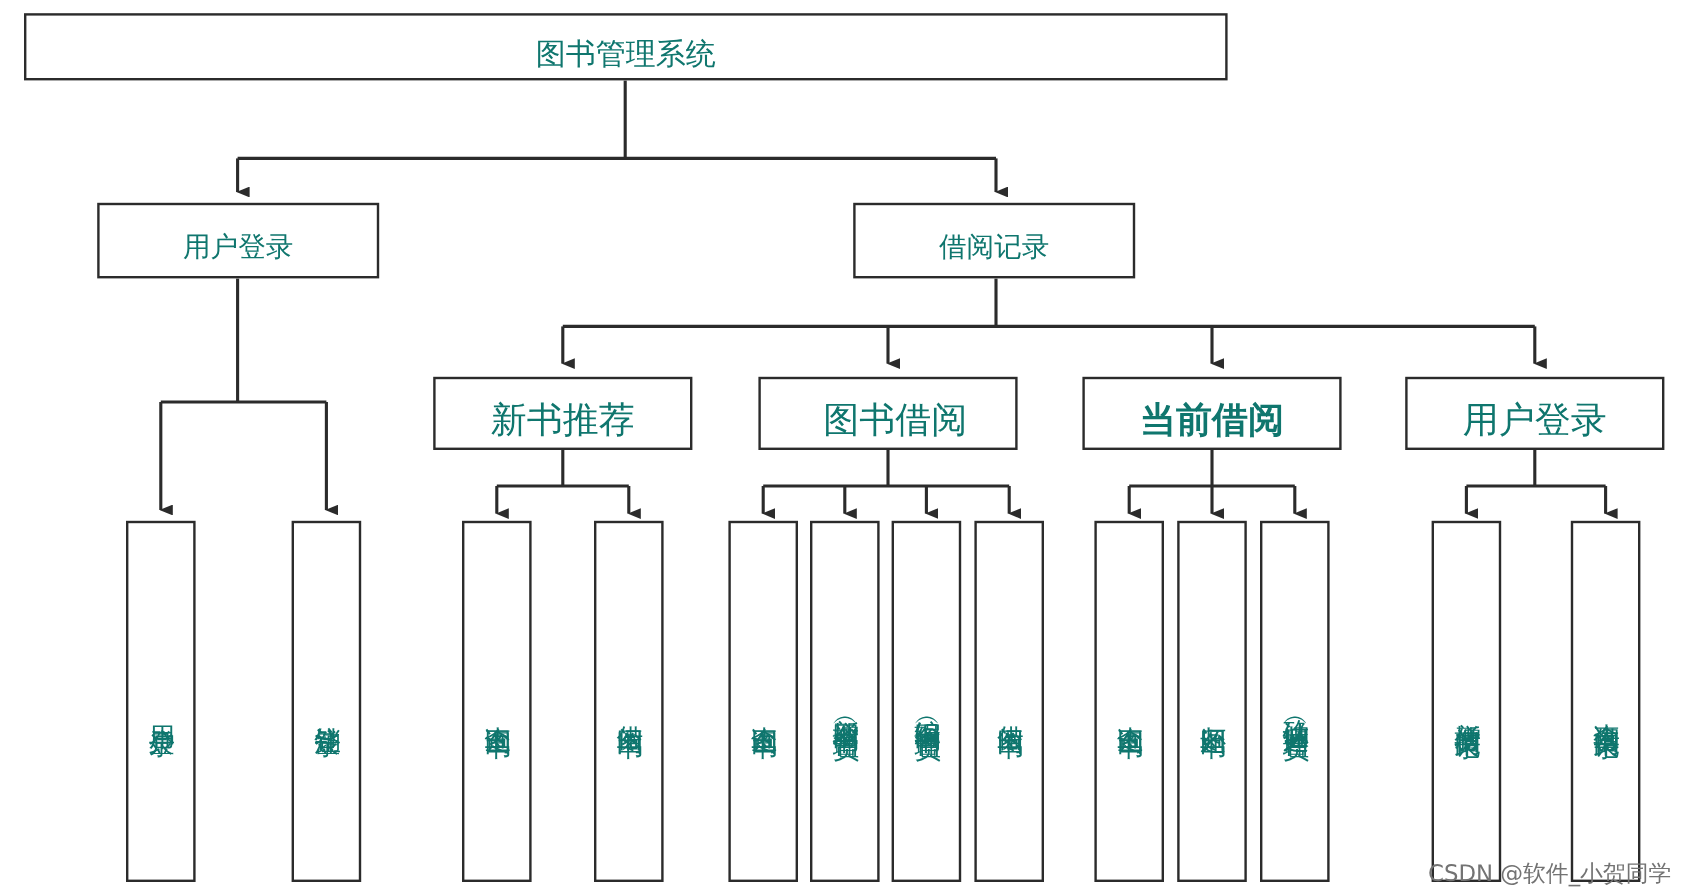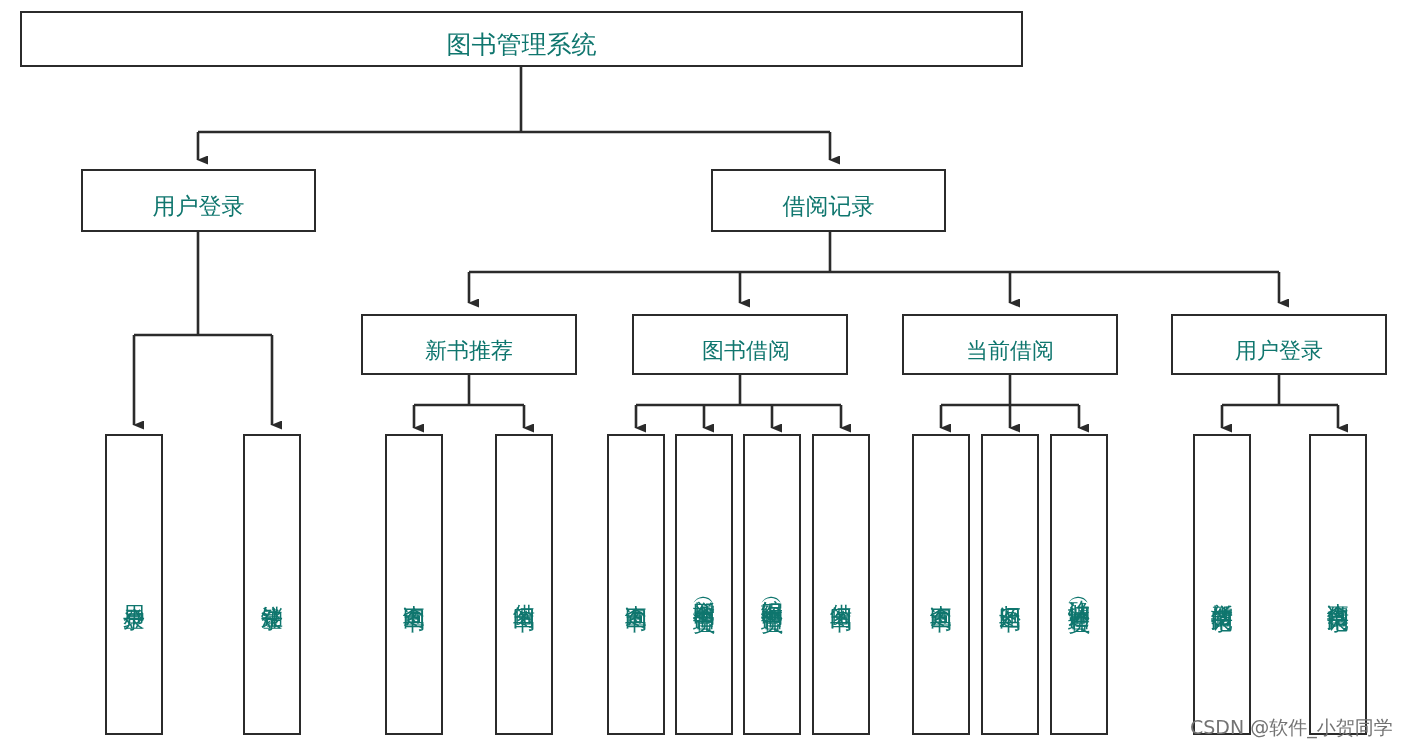--- a/index.html
+++ b/index.html
@@ -44,21 +44,21 @@
   }
   
   .node.level-root .node-label {
     font-size: 25px;
   }
   
   .node.level-1 .node-label {
     font-size: 23px;
   }
   .node.level-2 .node-label {
-    font-size: 22px;
+    font-size: 30px;
     text-align: center;
   }
   
   .node.level-leaf {
     align-items: center;
     justify-content: center;
     padding: 6px 0;
   }
   .node.level-leaf .node-label {
     writing-mode: vertical-rl;
@@ -142,21 +142,21 @@
   <div class="node level-1" style="left:711px; top:169px; width:235px; height:63px;">
     <span class="node-label">借阅记录</span>
   </div>
 
   <div class="node level-2" style="left:361px; top:314px; width:216px; height:61px;">
     <span class="node-label">新书推荐</span>
   </div>
   <div class="node level-2" style="left:632px; top:314px; width:216px; height:61px;padding-left:12px;">
     <span class="node-label">图书借阅</span>
   </div>
-  <div class="node level-2" style="left:902px; top:314px; width:216px; height:61px;">
+  <div class="node level-2" style="left:902px; top:314px; width:216px; height:61px;font-weight:bold;">
     <span class="node-label">当前借阅</span>
   </div>
   <div class="node level-2" style="left:1171px; top:314px; width:216px; height:61px;">
     <span class="node-label">用户登录</span>
   </div>
 
   <div class="node level-leaf" style="left:105px; top:434px; width:58px; height:301px;">
     <span class="node-label">用户登录</span>
   </div>
   <div class="node level-leaf" style="left:243px; top:434px; width:58px; height:301px;">

